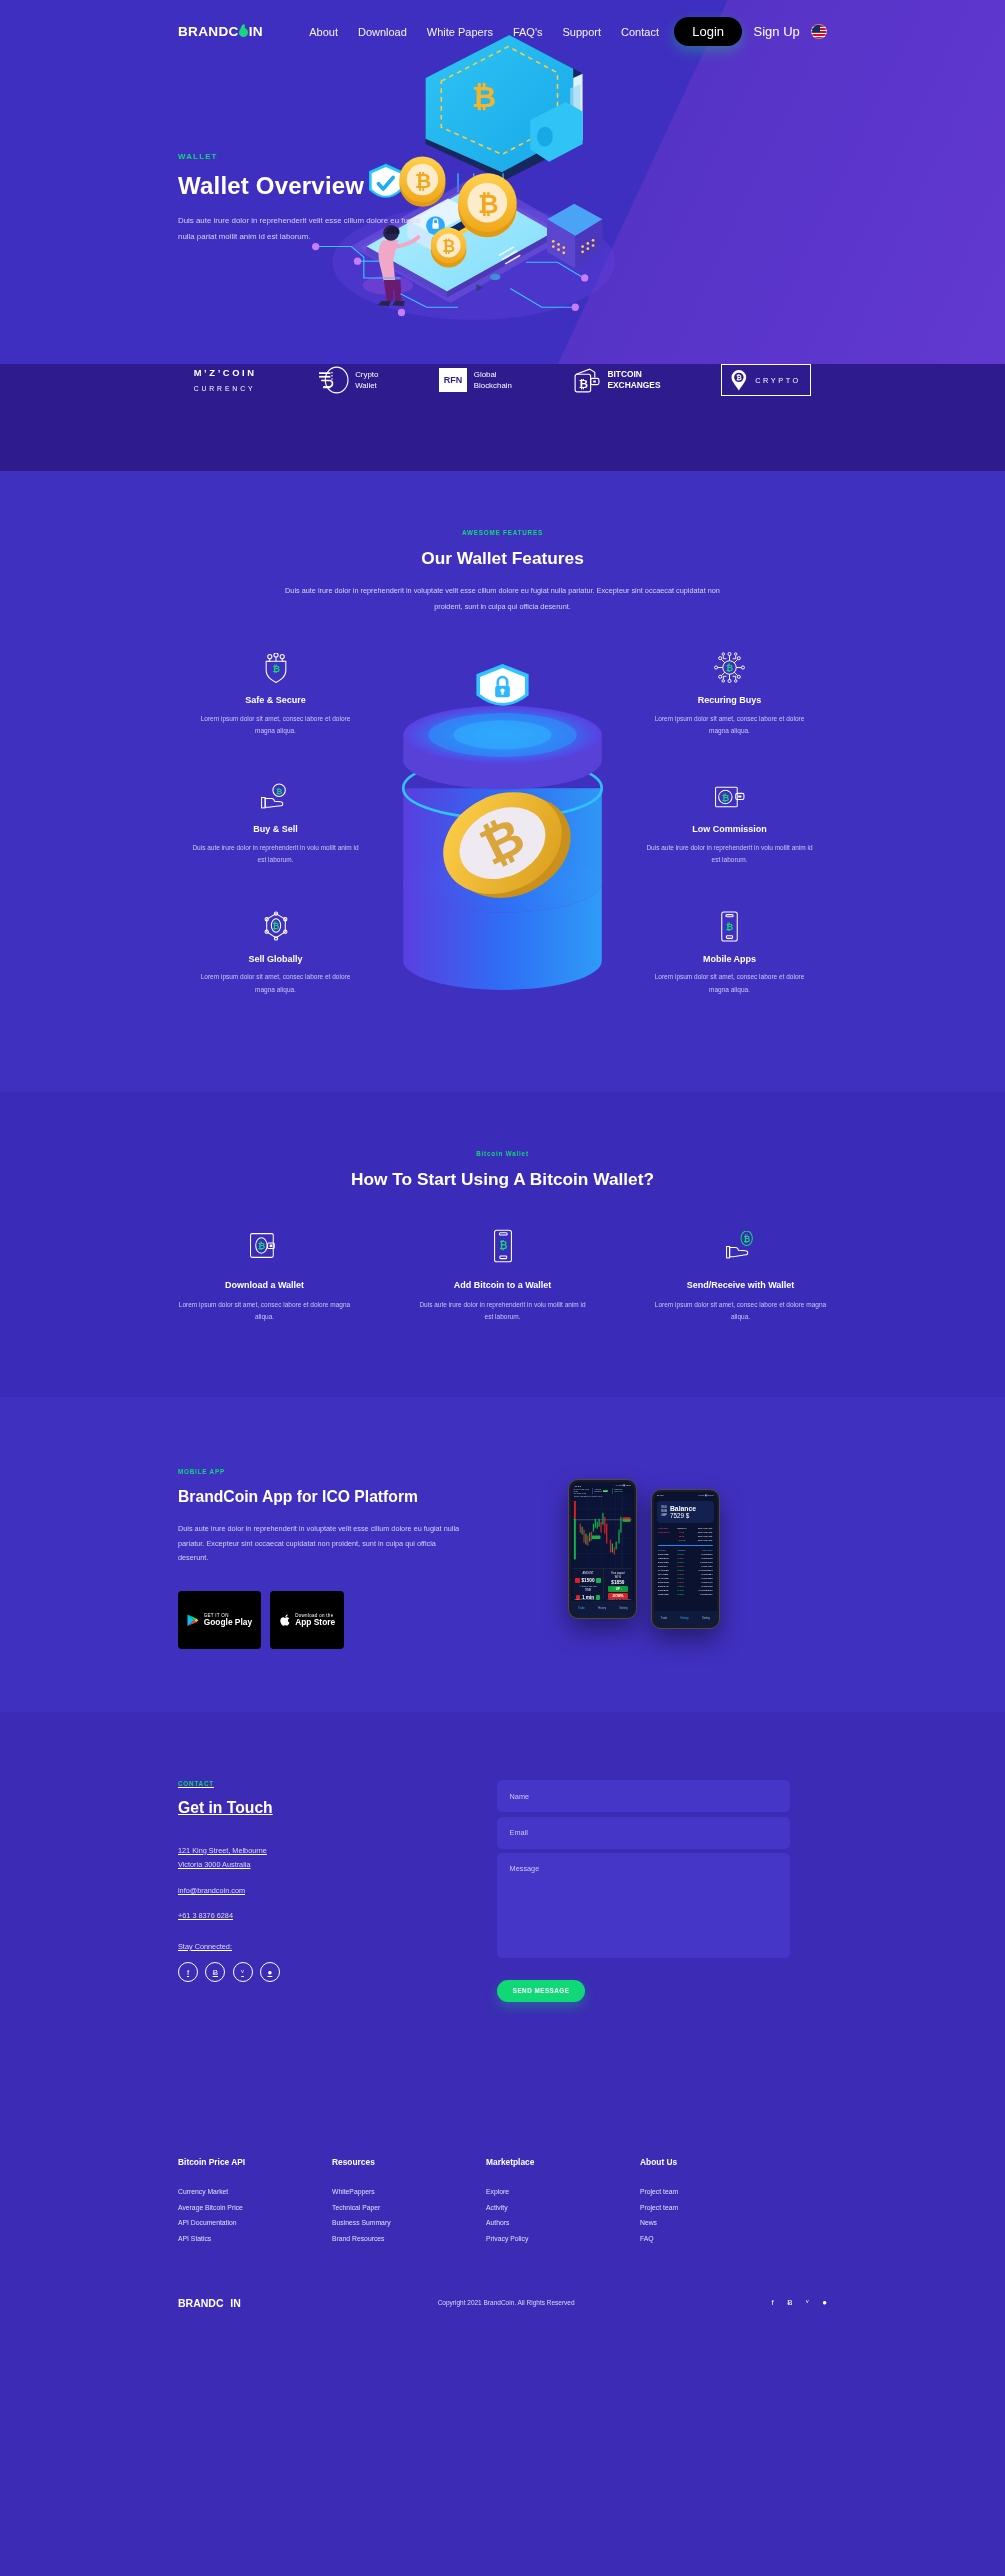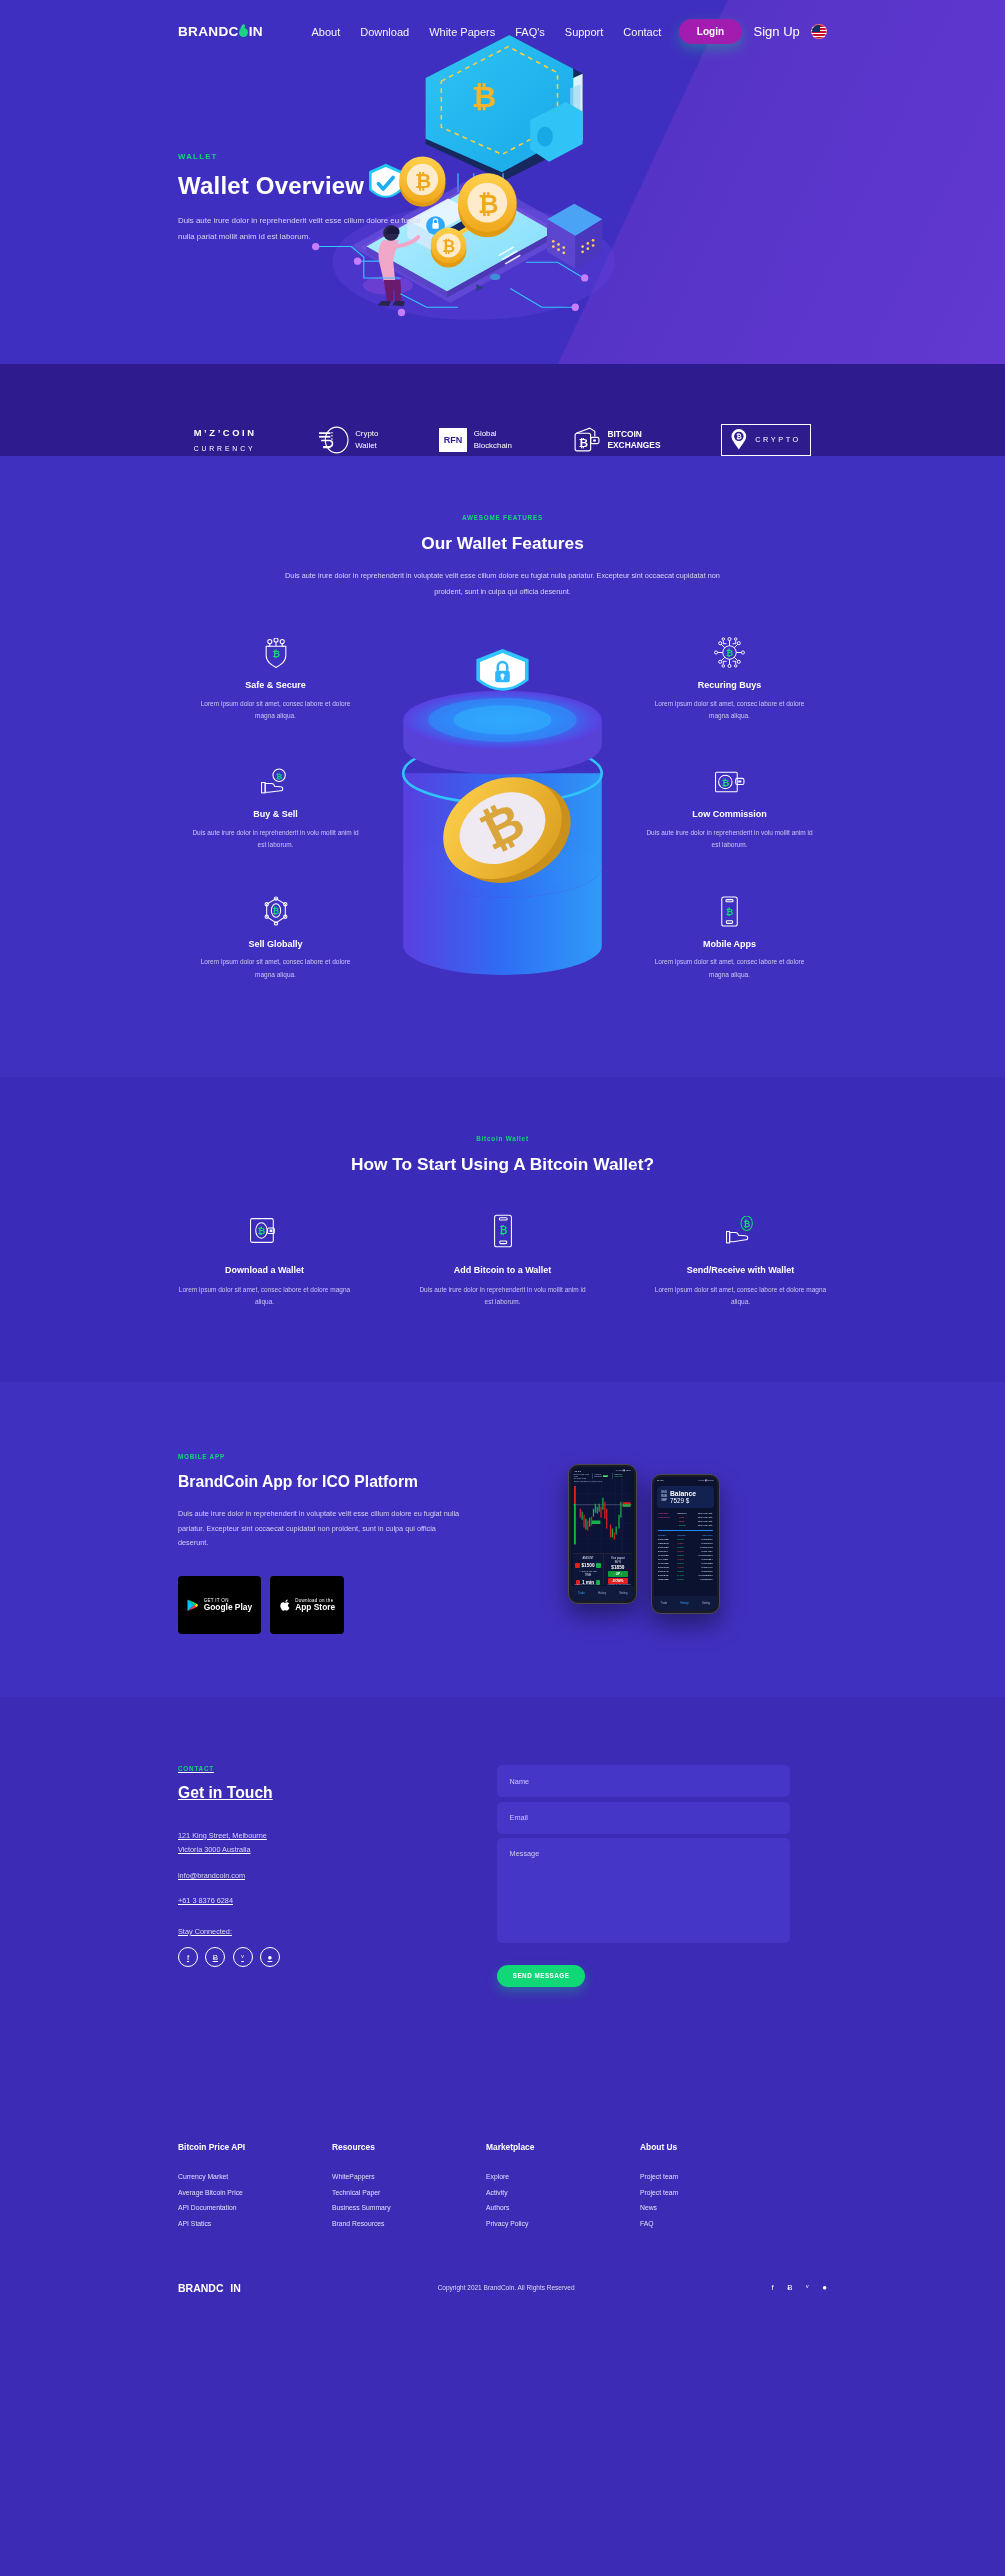--- a/index.html
+++ b/index.html
@@ -29,22 +29,22 @@
   }
   .logo { font-size:13.6px; font-weight:bold; letter-spacing:0.3px; display:flex; align-items:center; }
   .logo .dot { display:inline-block; width:9px; height:9px; border-radius:50%;
     background:#18d67f; margin:0 0.5px; position:relative; top:1px; }
   .logo .dot::after{content:"";position:absolute;left:1.6px;top:-3.7px;width:3.7px;height:6.3px;
     background:#18d67f;border-radius:60% 60% 40% 40%/80% 80% 20% 20%;transform:rotate(18deg);}
   .menu { display:flex; gap:20px; margin-left:31px; }
   .menu a { color:#fff; text-decoration:none; font-size:11px; opacity:.95; }
   .nav-right { display:flex; align-items:center; gap:11.5px; }
   .btn-login {
-    background:#a21caf; color:#fff; border:none; border-radius:14.7px;
-    padding:6.8px 18px; font-size:10px; font-weight:700; cursor:pointer;
+    background:#000000; color:#fff; border:none; border-radius:14.7px;
+    padding:6.8px 18px; font-size:13px; font-weight:400; cursor:pointer;
     box-shadow:0 5.2px 12.6px rgba(16,216,118,.35);
   }
   .signup { color:#fff; font-size:13px; text-decoration:none; }
   .flag {
     width:15.7px; height:15.7px; border-radius:50%; overflow:hidden; position:relative;
     background:repeating-linear-gradient(#c8102e 0 1.6px, #ffffff 1.6px 3.1px);
     border:0.5px solid rgba(255,255,255,.4);
   }
   .flag::before{content:"";position:absolute;left:0;top:0;width:7.3px;height:7.3px;background:#0a3161;}
 
@@ -52,21 +52,21 @@
   .hero-left { width:293px; padding-top:89px; }
   .eyebrow { color:#10d876; font-size:7.9px; font-weight:700; letter-spacing:1.2px; text-transform:uppercase; }
   .hero-title { font-size:24px; font-weight:800; margin-top:10.5px; letter-spacing:0.2px; }
   .hero-sub { margin-top:13.6px; font-size:7.9px; line-height:2; color:#d6d2f5; max-width:246px; }
 
   
   .hero-art { position:absolute; left:301px; top:15.7px; width:335px; height:325px; }
 
   
   .partners {
-    background:#2e1b8e; height:92px; display:flex; align-items:flex-end;
+    background:#2e1b8e; height:107px; display:flex; align-items:flex-start;
     position:relative; z-index:5;
   }
   .partners-row { display:flex; align-items:center; justify-content:space-between; width:649px; margin:0 auto; padding:0 15.7px; }
   .pt { display:flex; align-items:center; gap:6.3px; color:#fff; }
   .pt-text-stack { line-height:1.35; }
   .mz-line1 { font-size:9.4px; letter-spacing:2.6px; font-weight:700; }
   .mz-line2 { font-size:6.8px; letter-spacing:2.9px; margin-top:4.2px; }
   .rfn-box { background:#fff; color:#2e1b8e; font-weight:800; font-size:9px; padding:7.3px 5.2px; }
   .pt-2l { font-size:7.9px; line-height:1.45; }
   .pt-1l { font-size:8.4px; line-height:1.3; font-weight:600; }

